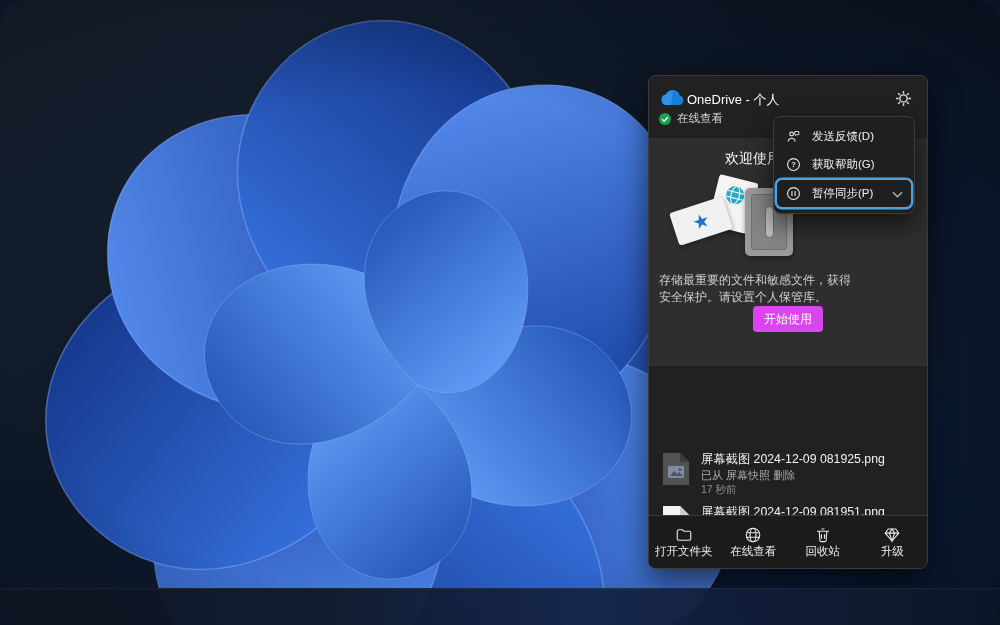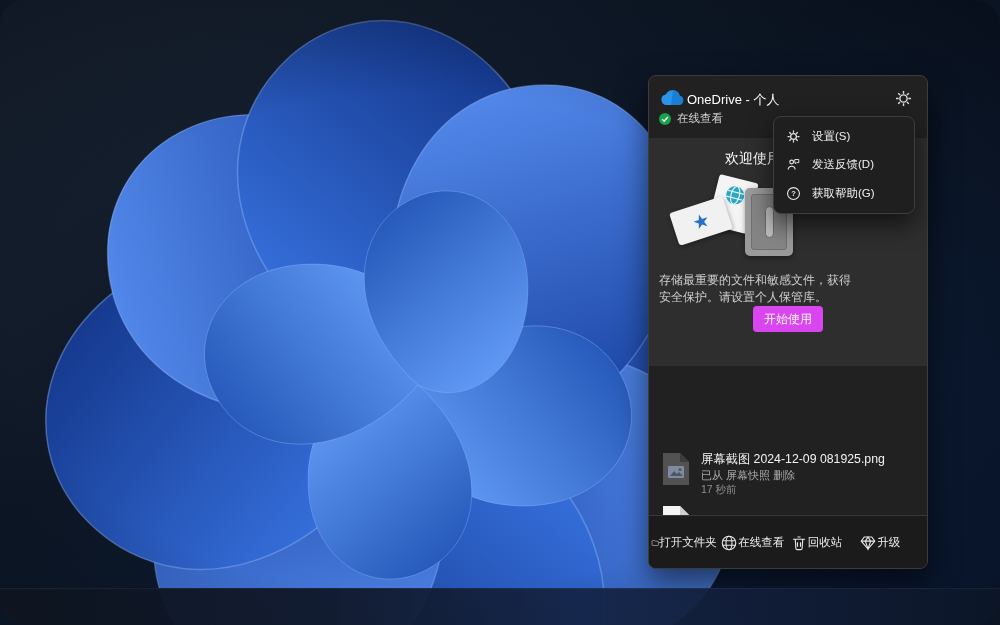--- a/index.html
+++ b/index.html
@@ -39,21 +39,21 @@
   .row { position:absolute; left:0; width:240px; height:53px; }
   .row .ficon { position:absolute; left:13px; top:6px; }
   .row .fname { position:absolute; left:52px; top:5px; font-size:12.3px; color:#f2f2f2; white-space:nowrap; }
   .row .fsub  { position:absolute; left:52px; top:22px; font-size:11px; color:#ababab; white-space:nowrap; }
   .row .fsub .lnk { color:#5aa2e6; cursor:pointer; }
   .row .fsub .plain { color:#ababab; }
   .row .ftime { position:absolute; left:52px; top:37px; font-size:10.5px; color:#8f8f8f; }
 
   .pfooter { left:0; top:439px; width:278px; height:54px; background:#1b1b1b; border-top:1px solid #383838;
     display:flex; justify-content:space-around; align-items:center; }
-  .fbtn { display:flex; flex-direction:row; align-items:center; cursor:pointer; width:66px; }
+  .fbtn { display:flex; flex-direction:column; align-items:center; cursor:pointer; width:66px; }
   .fbtn span { font-size:11.5px; color:#ededed; white-space:nowrap; }
 
   
   .menu { left:773px; top:116px; width:142px; background:#1f1f1f; border:1px solid #3d3d3d; border-radius:8px;
     box-shadow:0 10px 24px rgba(0,0,0,.6); z-index:6; padding:5px 0; }
   .mi { position:relative; height:28.5px; display:flex; align-items:center; padding-left:12px; gap:11px; cursor:pointer; }
   .mi .lbl { font-size:11.5px; color:#f0f0f0; white-space:nowrap; }
   .mi.hl { margin:1px 3px; height:26.5px; border-radius:5px; box-shadow:0 0 0 2.4px #4da3e8; padding-left:9px; }
   .mi .chev { position:absolute; right:8px; top:11px; }
 
@@ -177,20 +177,21 @@
       </div>
 
       <div class="row" style="top:128px">
         <svg class="ficon" width="28" height="34" viewBox="0 0 28 34">
           <path d="M1 1h17l9 9v23H1z" fill="#f5f5f5"></path>
           <path d="M18 1v9h9z" fill="#cfcfcf"></path>
           <rect x="6" y="14" width="16" height="12" rx="1" fill="#2f7cd6"></rect>
           <path d="M8 24l4-5 3 3 2-2 4 4z" fill="#fff"></path>
           <circle cx="18" cy="17.5" r="1.6" fill="#fff"></circle>
         </svg>
+        <div class="fname">屏幕截图 2024-12-09 081951.png</div>
         <div class="fsub">
           <span>已上传到</span>
           <span class="lnk">屏幕快照</span>
           <span></span>
         </div>
         <div class="ftime">27 秒前</div>
       </div>
 
       <div class="row" style="top:181px">
         <svg class="ficon" width="28" height="34" viewBox="0 0 28 34">
@@ -231,43 +232,44 @@
           <path d="M7 4h10l4 5.5L12 20 3 9.5z"></path>
             <path d="M3 9.5h18M12 20 8.5 9.5 12 4l3.5 5.5z"></path>
         </svg>
         <span>升级</span>
       </div>
     </div>
   </div>
 
   <div class="abs menu">
     <div class="mi">
-      <svg width="15" height="15" viewBox="0 0 24 24">
-        <g stroke="#e6e6e6" stroke-width="2" fill="none">
-          <circle cx="12" cy="12" r="4.6"></circle>
-          <path d="M12 2.5v3.4M12 18.1v3.4M2.5 12h3.4M18.1 12h3.4M5.3 5.3l2.4 2.4M16.3 16.3l2.4 2.4M18.7 5.3l-2.4 2.4M7.7 16.3l-2.4 2.4"></path>
-        </g>
-      </svg>
-      <span class="lbl">设置(S)</span>
-    </div>
-    <div class="mi">
       <svg width="15" height="15" viewBox="0 0 24 24" fill="none" stroke="#e6e6e6" stroke-width="1.8">
         <circle cx="9" cy="8" r="3"></circle>
           <path d="M3.5 20c0-3.2 2.6-5.3 5.5-5.3s5.5 2.1 5.5 5.3"></path>
         <path d="M14 4h6.5v5H17l-1.8 1.8V9H14z" stroke-width="1.5"></path>
       </svg>
       <span class="lbl">发送反馈(D)</span>
     </div>
     <div class="mi">
       <svg width="15" height="15" viewBox="0 0 24 24">
         <circle cx="12" cy="12" r="9.5" fill="none" stroke="#e6e6e6" stroke-width="1.8"></circle>
         <text x="12" y="16.5" text-anchor="middle" font-size="12" font-weight="bold" fill="#e6e6e6">?</text>
       </svg>
       <span class="lbl">获取帮助(G)</span>
     </div>
+    <div class="mi hl">
+      <svg width="15" height="15" viewBox="0 0 24 24" fill="none" stroke="#e6e6e6" stroke-width="1.8">
+        <circle cx="12" cy="12" r="9.5"></circle>
+          <path d="M9.5 8v8M14.5 8v8"></path>
+      </svg>
+      <span class="lbl">暂停同步(P)</span>
+      <svg class="chev" width="11" height="7" viewBox="0 0 11 7" fill="none" stroke="#9fb6c9" stroke-width="1.5">
+        <path d="M1 1.2 5.5 5.8 10 1.2"></path>
+      </svg>
+    </div>
   </div>
 
   <div class="abs taskbar">
 
     
 
     
 
     
 

